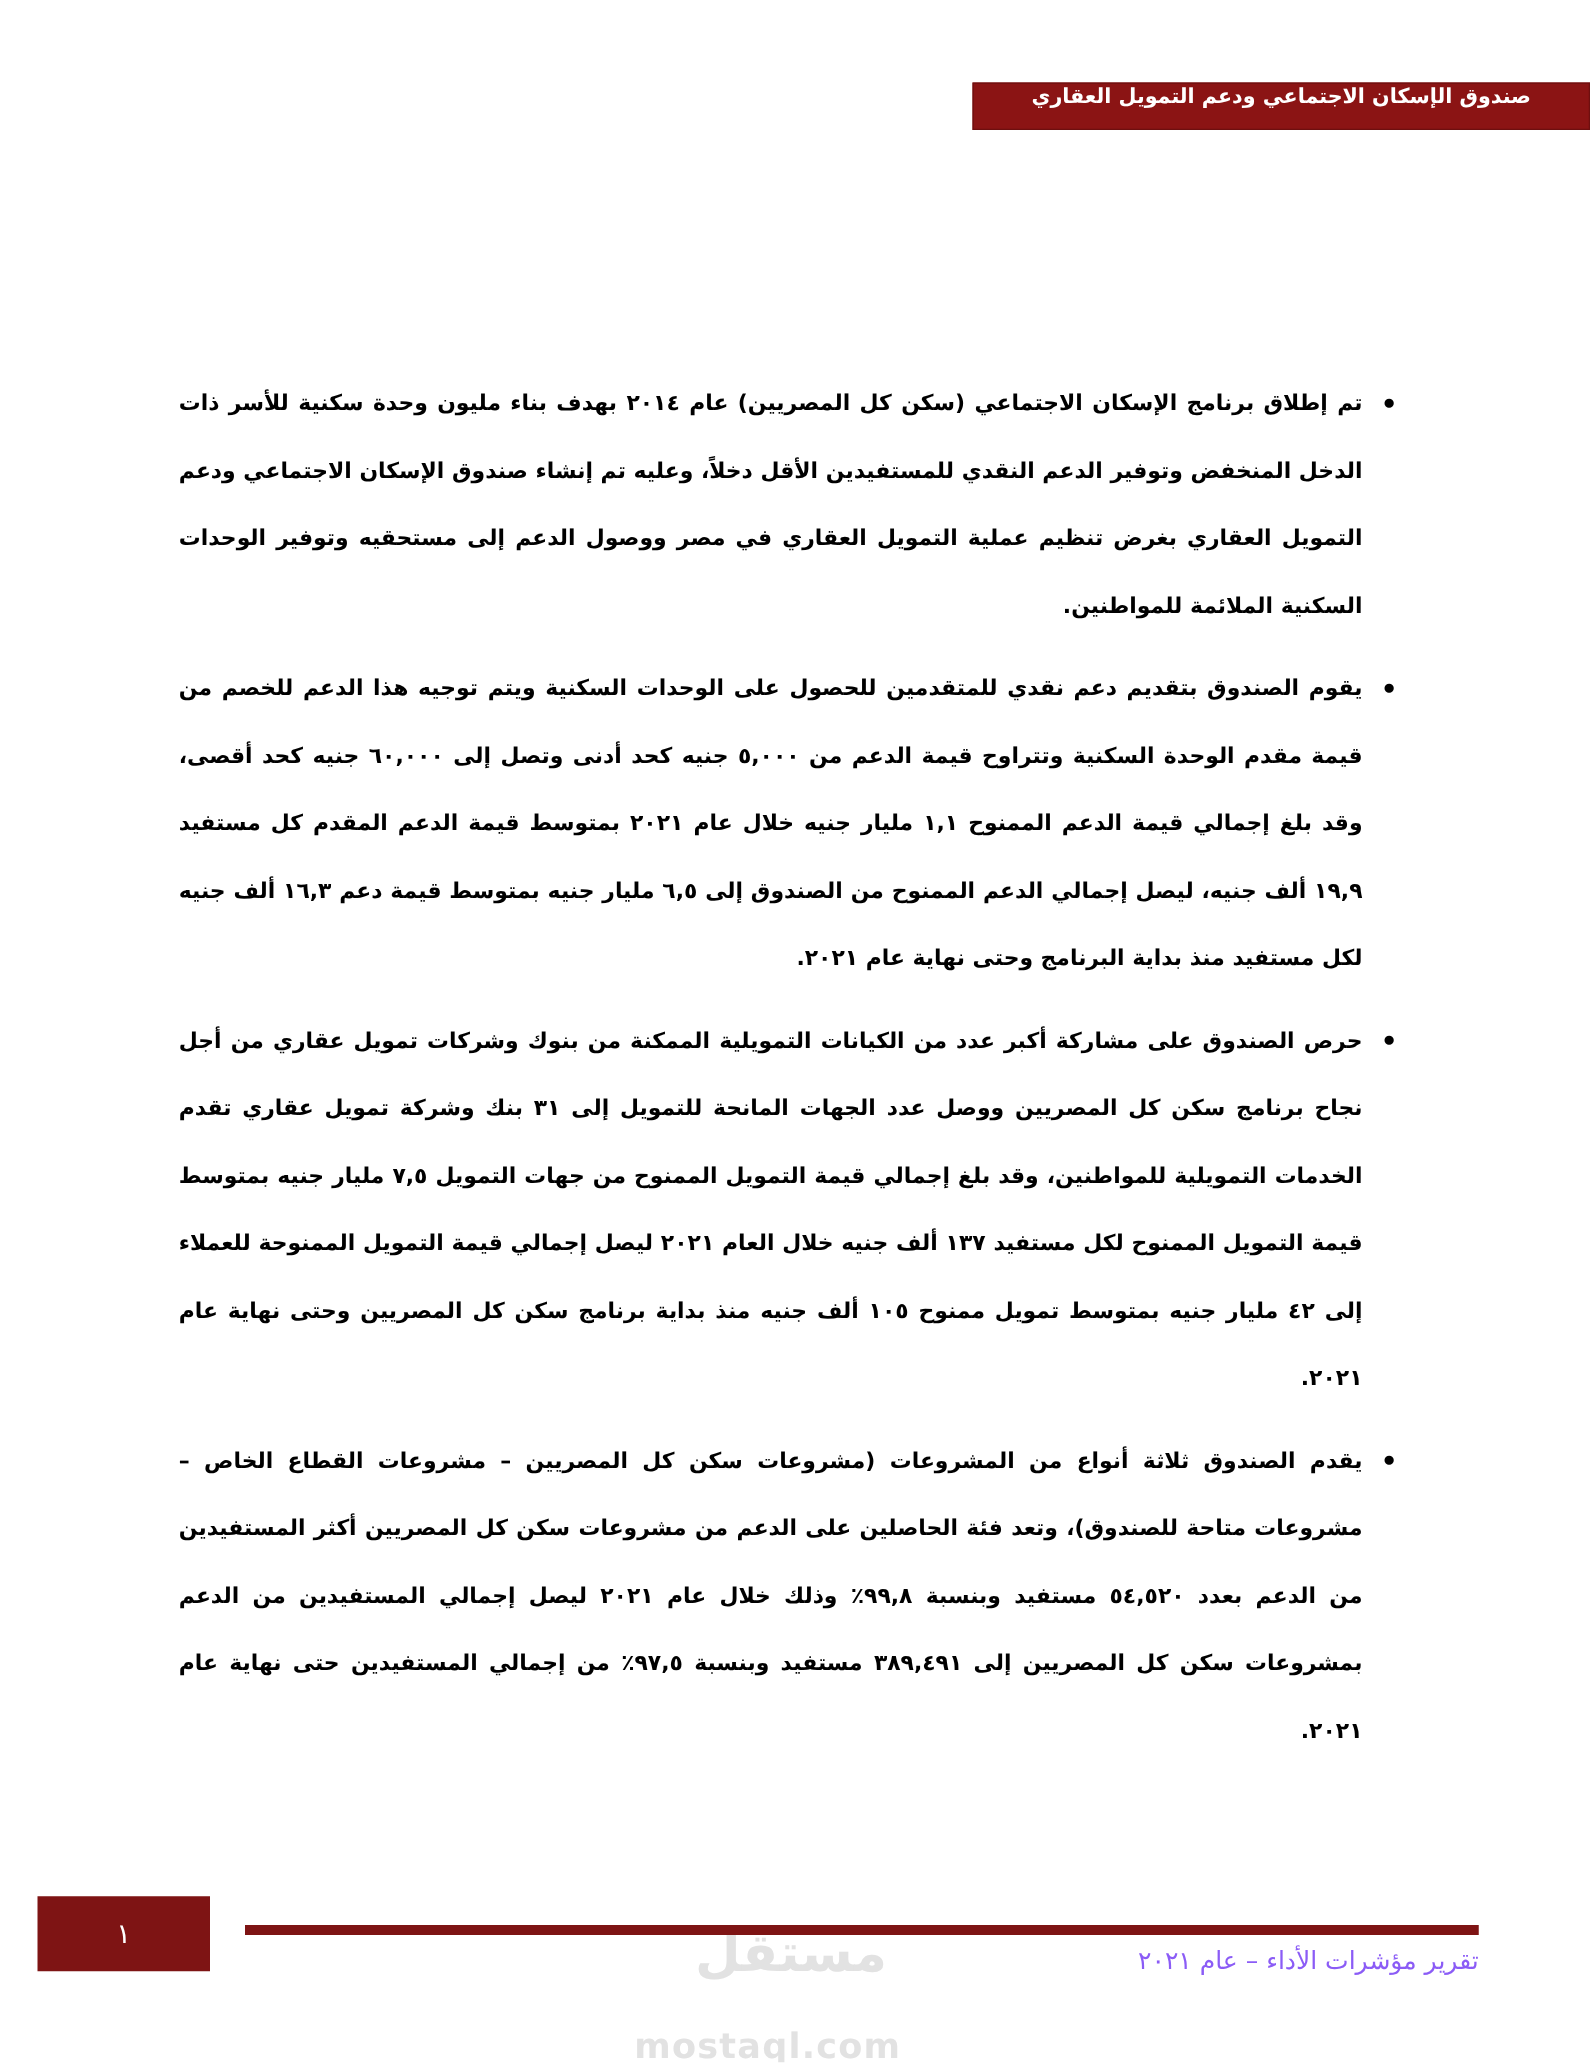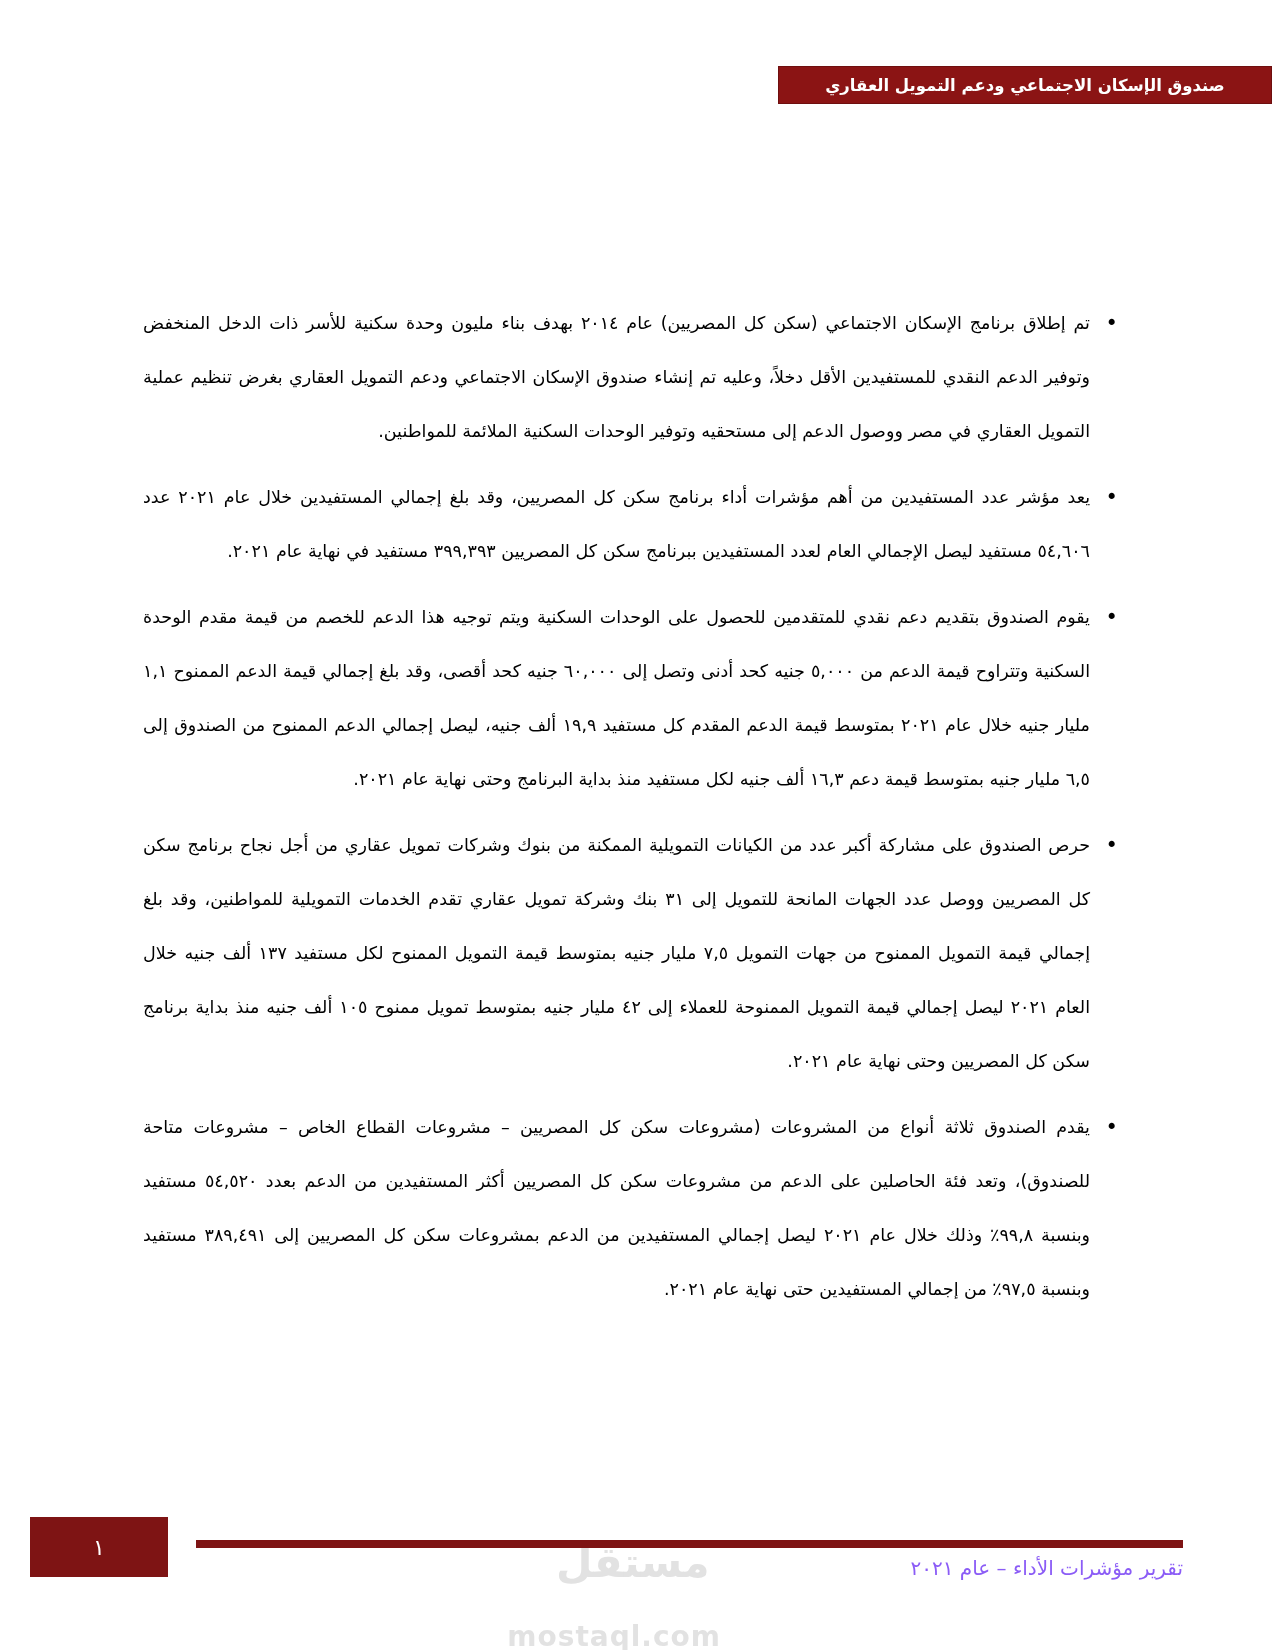--- a/index.html
+++ b/index.html
@@ -15,21 +15,21 @@
     overflow:hidden;
   }
 
   
   .header-bar {
     position:absolute; top:66px; right:3px;
     width:494px; height:38px;
     background:#8b1414;
     border:1px solid #6e0f0f;
     color:#ffffff;
-    display:flex; align-items:center; justify-content:center;
+    display:flex; justify-content:center;
     font-size:16.5px; font-weight:bold;
     letter-spacing:0.3px;
   }
 
   
   .title-section {
     position:absolute; top:190px; right:150px;
     display:flex; align-items:center;
   }
   .doc-icon { width:86px; height:92px; flex:0 0 auto; }
@@ -46,21 +46,21 @@
   }
 
   
   .bullets {
     position:absolute; top:296px; left:115px;
     width:975px;
     list-style:none;
   }
   .bullets li {
     position:relative;
-    font-size:17.5px; font-weight:normal; color:#000000;
+    font-size:17.5px; font-weight:bold; color:#000000;
     line-height:54px;
     text-align:justify;
     margin-bottom:12px;
     margin-left:28px;
   }
   .bullets li::before {
     content:"•";
     position:absolute;
     right:-28px; top:0;
     font-size:21px;
@@ -106,21 +106,20 @@
 
 <div class="page">
 
   <div class="header-bar">
     <span>صندوق الإسكان الاجتماعي ودعم التمويل العقاري</span>
   </div>
 
 
   <ul class="bullets">
     <li>تم إطلاق برنامج الإسكان الاجتماعي (سكن كل المصريين) عام ٢٠١٤ بهدف بناء مليون وحدة سكنية للأسر ذات الدخل المنخفض وتوفير الدعم النقدي للمستفيدين الأقل دخلاً، وعليه تم إنشاء صندوق الإسكان الاجتماعي ودعم التمويل العقاري بغرض تنظيم عملية التمويل العقاري في مصر ووصول الدعم إلى مستحقيه وتوفير الوحدات السكنية الملائمة للمواطنين.</li>
-    <li>يعد مؤشر عدد المستفيدين من أهم مؤشرات أداء برنامج سكن كل المصريين، وقد بلغ إجمالي المستفيدين خلال عام ٢٠٢١ عدد ٥٤,٦٠٦ مستفيد ليصل الإجمالي العام لعدد المستفيدين ببرنامج سكن كل المصريين ٣٩٩,٣٩٣ مستفيد في نهاية عام ٢٠٢١.</li>
     <li>يقوم الصندوق بتقديم دعم نقدي للمتقدمين للحصول على الوحدات السكنية ويتم توجيه هذا الدعم للخصم من قيمة مقدم الوحدة السكنية وتتراوح قيمة الدعم من ٥,٠٠٠ جنيه كحد أدنى وتصل إلى ٦٠,٠٠٠ جنيه كحد أقصى، وقد بلغ إجمالي قيمة الدعم الممنوح ١,١ مليار جنيه خلال عام ٢٠٢١ بمتوسط قيمة الدعم المقدم كل مستفيد ١٩,٩ ألف جنيه، ليصل إجمالي الدعم الممنوح من الصندوق إلى ٦,٥ مليار جنيه بمتوسط قيمة دعم ١٦,٣ ألف جنيه لكل مستفيد منذ بداية البرنامج وحتى نهاية عام ٢٠٢١.</li>
     <li>حرص الصندوق على مشاركة أكبر عدد من الكيانات التمويلية الممكنة من بنوك وشركات تمويل عقاري من أجل نجاح برنامج سكن كل المصريين ووصل عدد الجهات المانحة للتمويل إلى ٣١ بنك وشركة تمويل عقاري تقدم الخدمات التمويلية للمواطنين، وقد بلغ إجمالي قيمة التمويل الممنوح من جهات التمويل ٧,٥ مليار جنيه بمتوسط قيمة التمويل الممنوح لكل مستفيد ١٣٧ ألف جنيه خلال العام ٢٠٢١ ليصل إجمالي قيمة التمويل الممنوحة للعملاء إلى ٤٢ مليار جنيه بمتوسط تمويل ممنوح ١٠٥ ألف جنيه منذ بداية برنامج سكن كل المصريين وحتى نهاية عام ٢٠٢١.</li>
     <li>يقدم الصندوق ثلاثة أنواع من المشروعات (مشروعات سكن كل المصريين – مشروعات القطاع الخاص – مشروعات متاحة للصندوق)، وتعد فئة الحاصلين على الدعم من مشروعات سكن كل المصريين أكثر المستفيدين من الدعم بعدد ٥٤,٥٢٠ مستفيد وبنسبة ٩٩,٨٪ وذلك خلال عام ٢٠٢١ ليصل إجمالي المستفيدين من الدعم بمشروعات سكن كل المصريين إلى ٣٨٩,٤٩١ مستفيد وبنسبة ٩٧,٥٪ من إجمالي المستفيدين حتى نهاية عام ٢٠٢١.</li>
   </ul>
 
   <div class="watermark">
     <div class="watermark-ar">مستقل</div>
     <div class="watermark-en">mostaql.com</div>
   </div>
   <div class="footer-line"></div>

